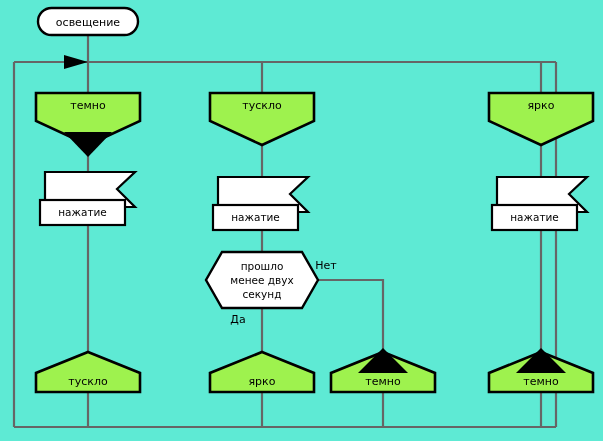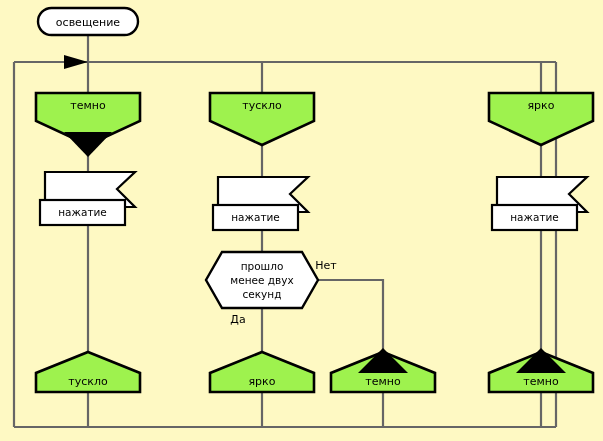--- a/index.html
+++ b/index.html
@@ -1,19 +1,19 @@
 <!DOCTYPE html>
 <html><head>
 <meta charset="utf-8">
 <style>
   html,body{margin:0;padding:0;background:#ffffff;}
   #canvas{
     position:relative;
     width:603px;height:441px;
-    background:#fef9c3;
+    background:#5eead4;
     font-family:"DejaVu Sans","Liberation Sans",sans-serif;
     overflow:hidden;
   }
   #diagram-svg{position:absolute;left:0;top:0;width:603px;height:441px;}
   .lbl{
     font-family:"DejaVu Sans","Liberation Sans",sans-serif;
     font-size:11px;
     fill:#000000;
     text-anchor:middle;
     dominant-baseline:middle;

